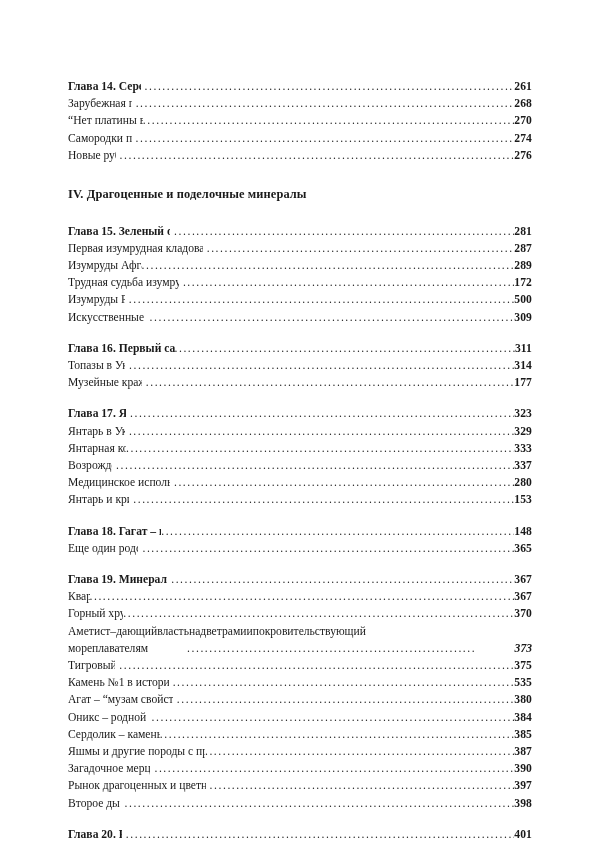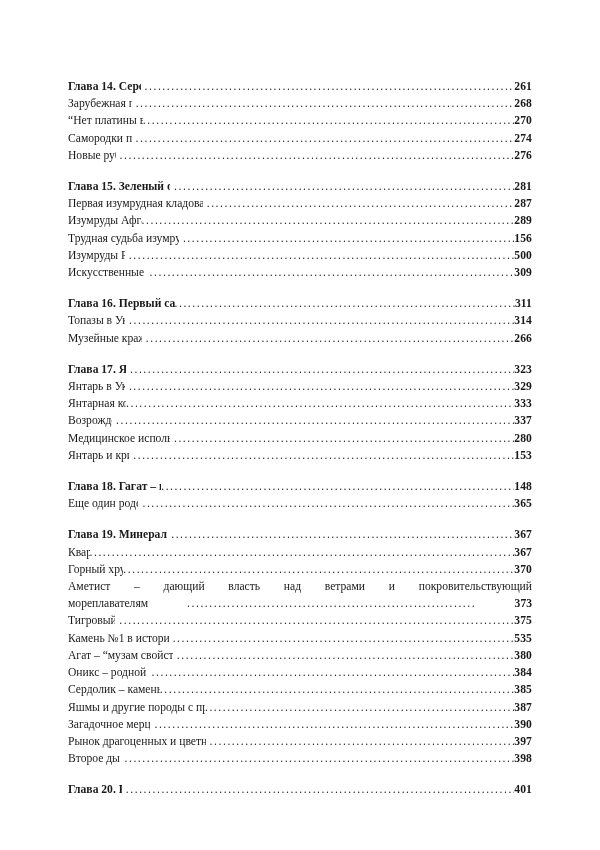--- a/index.html
+++ b/index.html
@@ -91,21 +91,21 @@
   .entry.gap .leader { margin-left: 4px; }
 
   
   .entry-wrap {
     font-size: 11.6px;
     line-height: 17.2px;
   }
   .entry-wrap .first-line {
     display: flex;
     width: 100%;
-    justify-content: space-between;
+    justify-content: flex-start;
     white-space: nowrap;
   }
   .entry-wrap .first-line span { display: inline-block; }
   .entry-wrap .second-line {
     display: flex;
     align-items: baseline;
     width: 100%;
     white-space: nowrap;
     gap: 39px;
   }
@@ -118,20 +118,21 @@
     color: #2a2a2a;
   }
   .entry-wrap .second-line .leader::before {
     content: "......................................................................................................................................";
     display: block;
     white-space: nowrap;
   }
   .entry-wrap .second-line .page-no {
     flex: 0 0 auto;
     font-weight: bold;
+    font-style: italic;
   }
 </style>
 </head>
 <body>
 
 <div class="page">
   <div class="toc" id="toc-root">
       <div class="group">
         <div class="entry chapter gap">
           <span class="title">Глава 14. Серебришко</span>
@@ -152,40 +153,43 @@
           <span class="title">Самородки платины</span>
           <span class="leader"></span>
           <span class="page-no">274</span>
         </div>
         <div class="entry sub gap">
           <span class="title">Новые рубежи</span>
           <span class="leader"></span>
           <span class="page-no">276</span>
         </div>
       </div>
+      <div class="group section-group">
+        <div class="section-heading">IV. Драгоценные и поделочные минералы</div>
+      </div>
       <div class="group">
         <div class="entry chapter gap">
           <span class="title">Глава 15. Зеленый огонь изумруда</span>
           <span class="leader"></span>
           <span class="page-no">281</span>
         </div>
         <div class="entry sub gap">
           <span class="title">Первая изумрудная кладовая в истории человечества</span>
           <span class="leader"></span>
           <span class="page-no">287</span>
         </div>
         <div class="entry sub">
           <span class="title">Изумруды Афганистана</span>
           <span class="leader"></span>
           <span class="page-no">289</span>
         </div>
         <div class="entry sub gap">
           <span class="title">Трудная судьба изумрудов Нового Света</span>
           <span class="leader"></span>
-          <span class="page-no">156</span>
+          <span class="page-no">172</span>
         </div>
         <div class="entry sub gap">
           <span class="title">Изумруды России</span>
           <span class="leader"></span>
           <span class="page-no">500</span>
         </div>
         <div class="entry sub gap">
           <span class="title">Искусственные изумруды</span>
           <span class="leader"></span>
           <span class="page-no">309</span>
@@ -198,21 +202,21 @@
           <span class="page-no">311</span>
         </div>
         <div class="entry sub gap">
           <span class="title">Топазы в Украине</span>
           <span class="leader"></span>
           <span class="page-no">314</span>
         </div>
         <div class="entry sub gap">
           <span class="title">Музейные кражи топаза</span>
           <span class="leader"></span>
-          <span class="page-no">266</span>
+          <span class="page-no">177</span>
         </div>
       </div>
       <div class="group">
         <div class="entry chapter gap">
           <span class="title">Глава 17. Янтарь</span>
           <span class="leader"></span>
           <span class="page-no">323</span>
         </div>
         <div class="entry sub gap">
           <span class="title">Янтарь в Украине</span>

